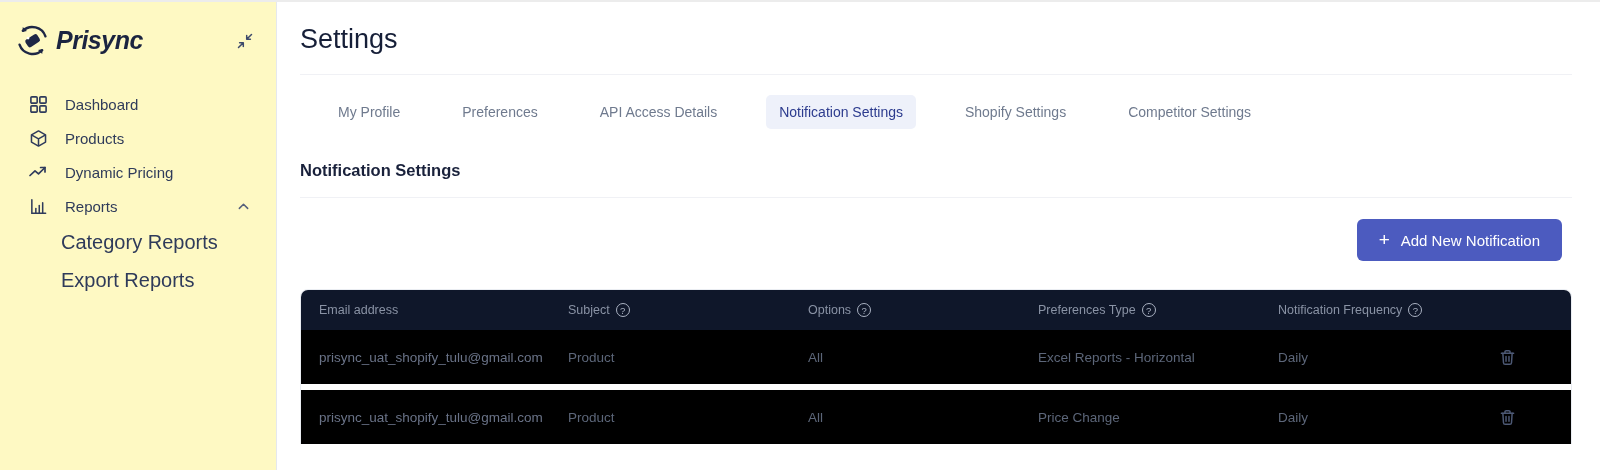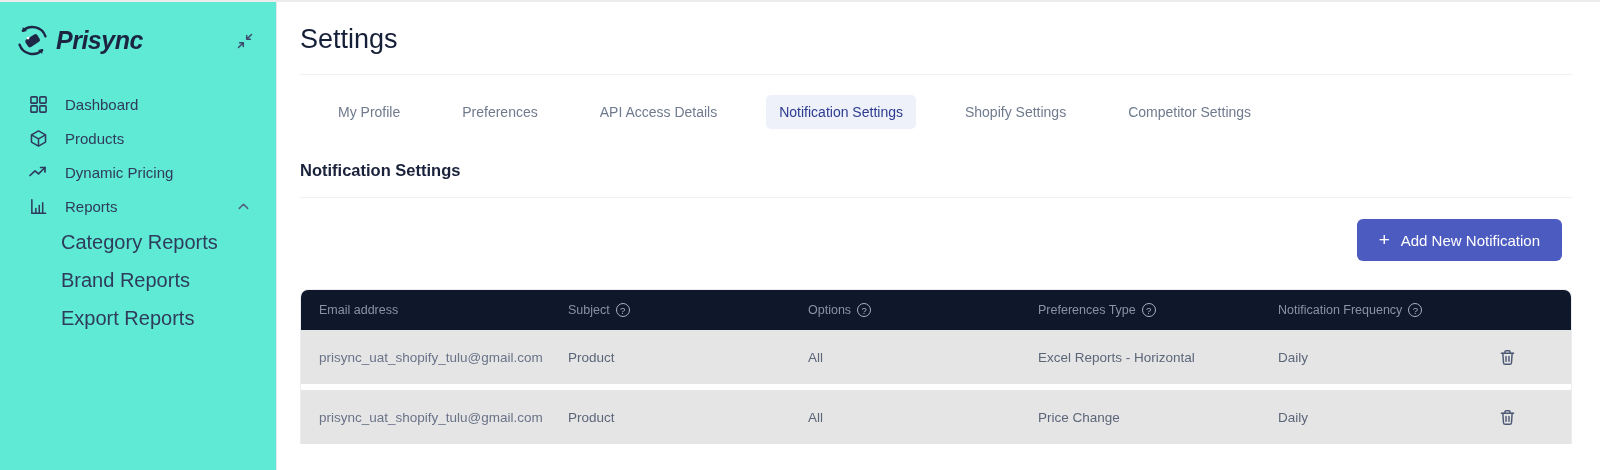--- a/index.html
+++ b/index.html
@@ -1,21 +1,21 @@
 <!DOCTYPE html>
 <html><head>
 <meta charset="utf-8">
 <style>
   * { margin:0; padding:0; box-sizing:border-box; }
   html,body { width:1600px; height:470px; background:#ffffff; font-family:"Liberation Sans", sans-serif; overflow:hidden; }
   .page { position:relative; width:1600px; height:470px; }
   .top-edge { position:absolute; top:0; left:0; width:1600px; height:2px; background:#ececec; }
 
   
-  .sidebar { position:absolute; top:2px; left:0; bottom:0; width:277px; background:#5eead4; border-right:1px solid #e5e8ee; }
+  .sidebar { position:absolute; top:2px; left:0; bottom:0; width:277px; background:#fef9c3; border-right:1px solid #e5e8ee; }
   .logo-row { display:flex; align-items:center; padding:20px 20px 0 14px; }
   .logo-mark { flex:0 0 auto; display:flex; }
   .logo-word { font-size:25px; font-weight:700; font-style:italic; color:#1b2440; margin-left:5px; letter-spacing:-0.5px; }
   .collapse-btn { margin-left:auto; display:flex; cursor:pointer; padding:2px; }
 
   .nav { margin-top:28px; }
   .nav-item { display:flex; align-items:center; height:34px; padding:0 26px 0 28px; gap:17px; font-size:15px; color:#2f3b5a; cursor:pointer; }
   .nav-item .nicon { display:flex; width:20px; justify-content:center; }
   .nav-item .chev { margin-left:auto; display:flex; }
   .nav-sub { }
@@ -36,21 +36,21 @@
 
   .btn-row { margin-top:21px; display:flex; justify-content:flex-end; padding-right:10px; }
   .btn-primary { display:flex; align-items:center; gap:11px; height:42px; padding:0 22px; background:#4c5bbf; color:#ffffff; font-size:15px; border:none; border-radius:6px; cursor:pointer; font-family:"Liberation Sans", sans-serif; }
   .btn-primary .plus { font-size:19px; font-weight:400; line-height:1; margin-top:-1px; }
 
   .table { margin-top:28px; border:1px solid #eaedf2; border-bottom:none; border-radius:8px 8px 0 0; overflow:hidden; background:#ffffff; }
   .tgrid { display:grid; grid-template-columns:249px 240px 230px 240px 220px 1fr; align-items:center; padding-left:18px; }
   .thead { height:40px; background:#0f172a; }
   .th { display:flex; align-items:center; gap:6px; font-size:12.5px; color:#8a93a5; }
   .help { display:inline-flex; align-items:center; justify-content:center; width:14px; height:14px; border:1px solid #aab2c2; border-radius:50%; font-size:9.5px; color:#aab2c2; flex:0 0 auto; }
-  .trow { height:54px; background:#e5e5e5; margin-bottom:6px; }
+  .trow { height:54px; background:#000000; margin-bottom:6px; }
   .trow:last-child { margin-bottom:0; }
   .td { font-size:13.5px; color:#5c6679; }
   .td-email { color:#6a7388; }
   .td-action { justify-self:end; padding-right:58px; display:flex; }
   .trash { cursor:pointer; display:flex; }
 </style>
 </head>
 <body>
 
 <div class="page">
@@ -133,23 +133,20 @@
             <path d="M2.5 9 L7 4.5 L11.5 9"></path>
           </svg>
         </span>
       </div>
 
       <div class="nav-sub">
         <div class="nav-subitem">
           <span>Category Reports</span>
         </div>
         <div class="nav-subitem">
-          <span>Brand Reports</span>
-        </div>
-        <div class="nav-subitem">
           <span>Export Reports</span>
         </div>
       </div>
     </nav>
   </aside>
 
   <main class="main">
     <h1 class="page-title">Settings</h1>
     <div class="divider divider-1"></div>
 

